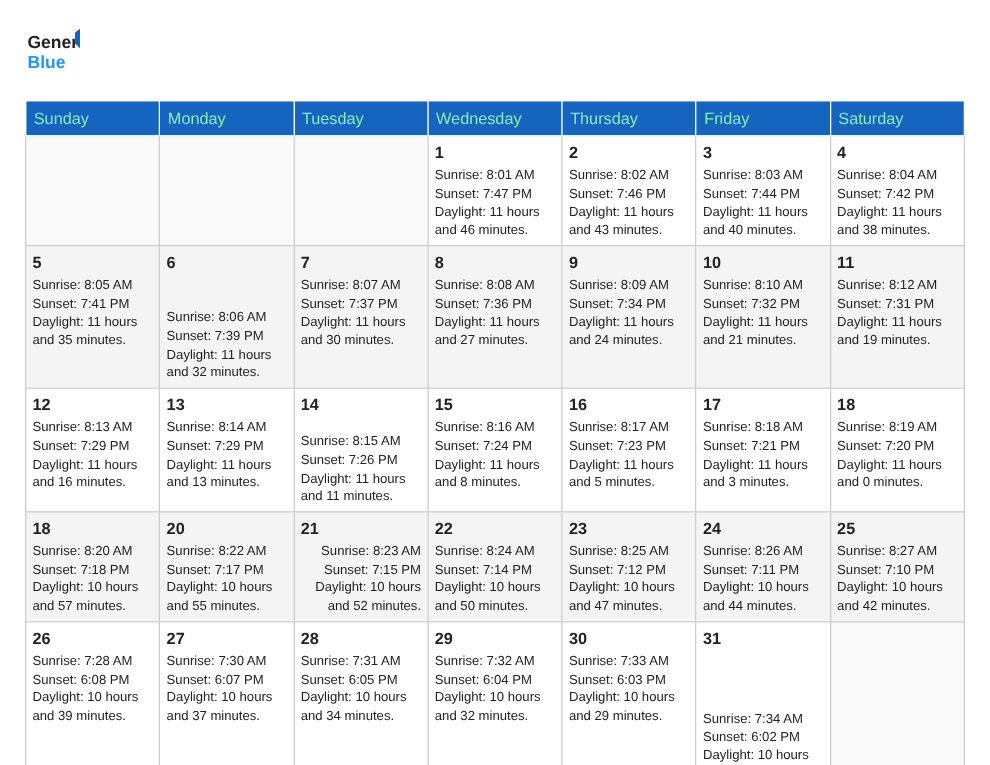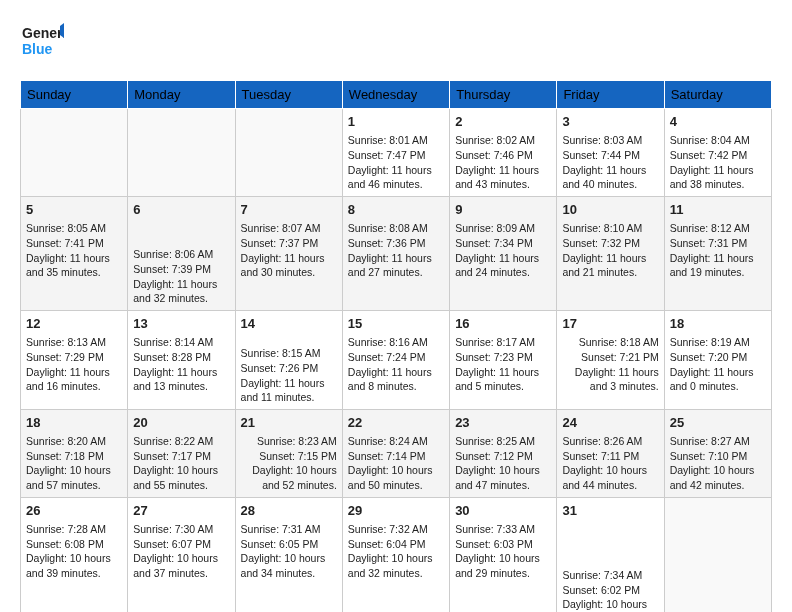--- a/index.html
+++ b/index.html
@@ -32,21 +32,21 @@
       font-size: 16px;
       color: #555;
     }
     table {
       width: 100%;
       border-collapse: collapse;
       font-size: 11px;
     }
     thead tr th {
       background-color: #1565C0;
-      color: #000000;
+      color: #86efac;
       text-align: left;
       padding: 6px 6px;
       font-size: 13px;
       font-weight: normal;
       border: 1px solid #fff;
     }
     tbody tr td {
       border: 1px solid #ccc;
       vertical-align: top;
       padding: 4px 5px;
@@ -175,21 +175,21 @@
       <tr>
         <td>
           <span class="day-number">12</span>
           <div style="white-space: pre-line;">Sunrise: 8:13 AM
 Sunset: 7:29 PM
 Daylight: 11 hours and 16 minutes.</div>
         </td>
         <td>
           <span class="day-number">13</span>
           <div style="white-space: pre-line;">Sunrise: 8:14 AM
-Sunset: 8:28 PM
+Sunset: 7:29 PM
 Daylight: 11 hours and 13 minutes.</div>
         </td>
         <td>
           <span class="day-number">14</span>
           <div style="white-space: pre-line; margin-top: 13px;">Sunrise: 8:15 AM
 Sunset: 7:26 PM
 Daylight: 11 hours and 11 minutes.</div>
         </td>
         <td>
           <span class="day-number">15</span>
@@ -198,21 +198,21 @@
 Daylight: 11 hours and 8 minutes.</div>
         </td>
         <td>
           <span class="day-number">16</span>
           <div style="white-space: pre-line;">Sunrise: 8:17 AM
 Sunset: 7:23 PM
 Daylight: 11 hours and 5 minutes.</div>
         </td>
         <td>
           <span class="day-number">17</span>
-          <div style="white-space: pre-line; text-align: right;">Sunrise: 8:18 AM
+          <div style="white-space: pre-line;">Sunrise: 8:18 AM
 Sunset: 7:21 PM
 Daylight: 11 hours and 3 minutes.</div>
         </td>
         <td>
           <span class="day-number">18</span>
           <div style="white-space: pre-line;">Sunrise: 8:19 AM
 Sunset: 7:20 PM
 Daylight: 11 hours and 0 minutes.</div>
         </td>
       </tr>

